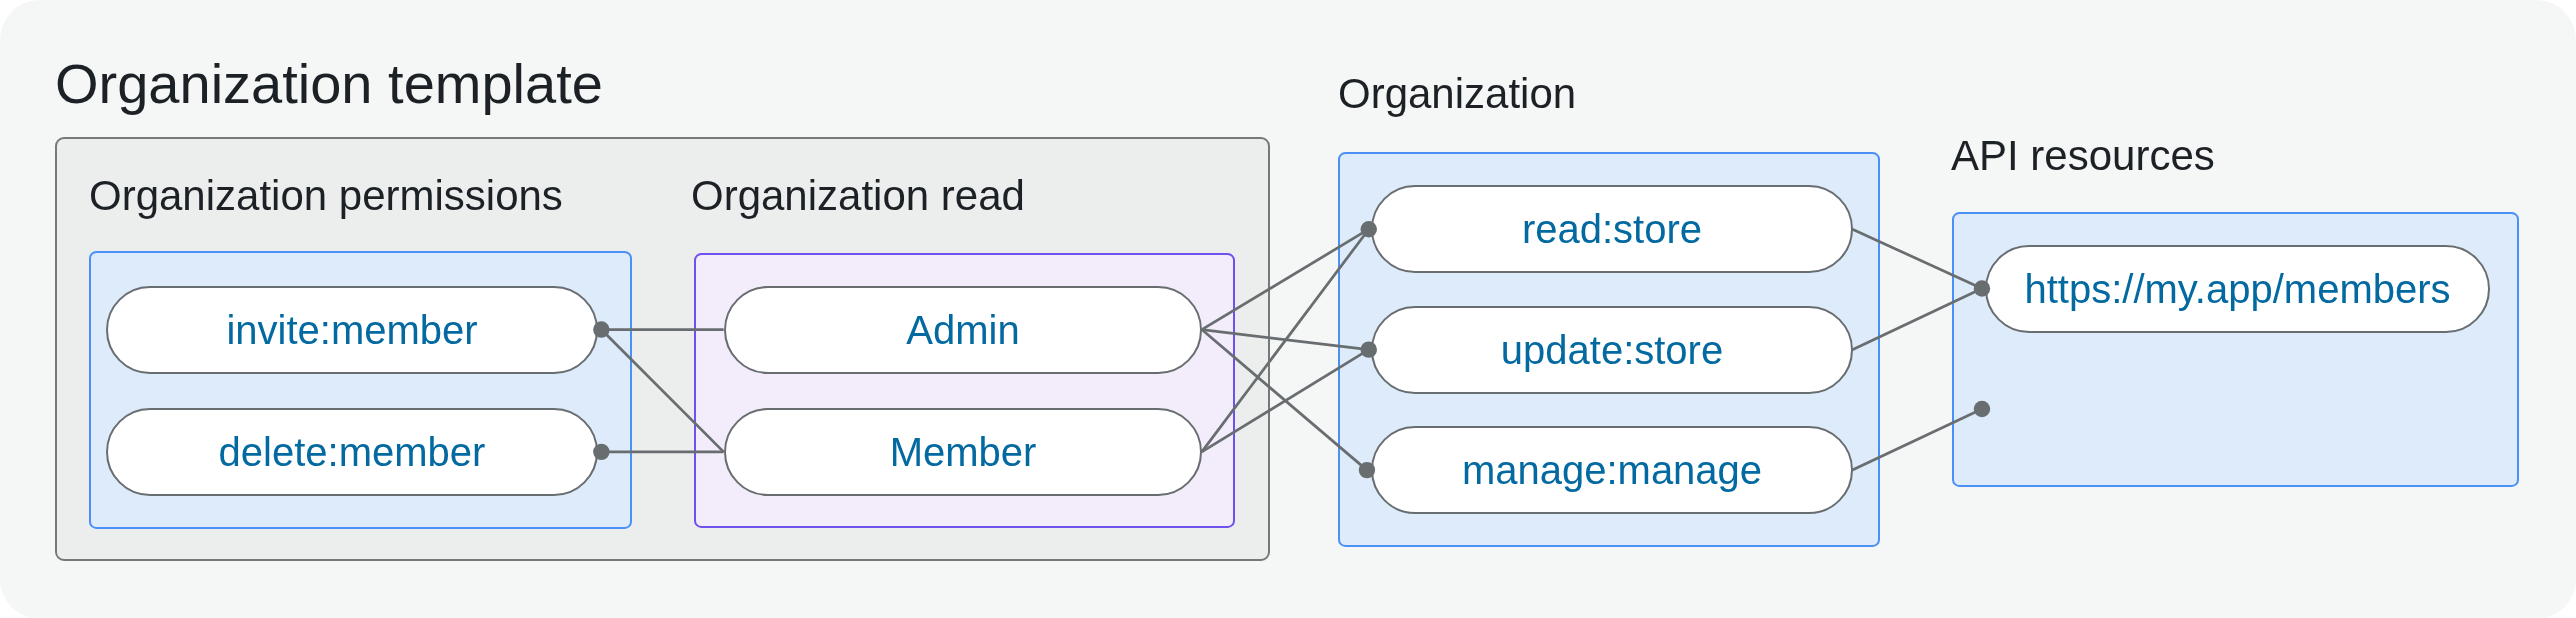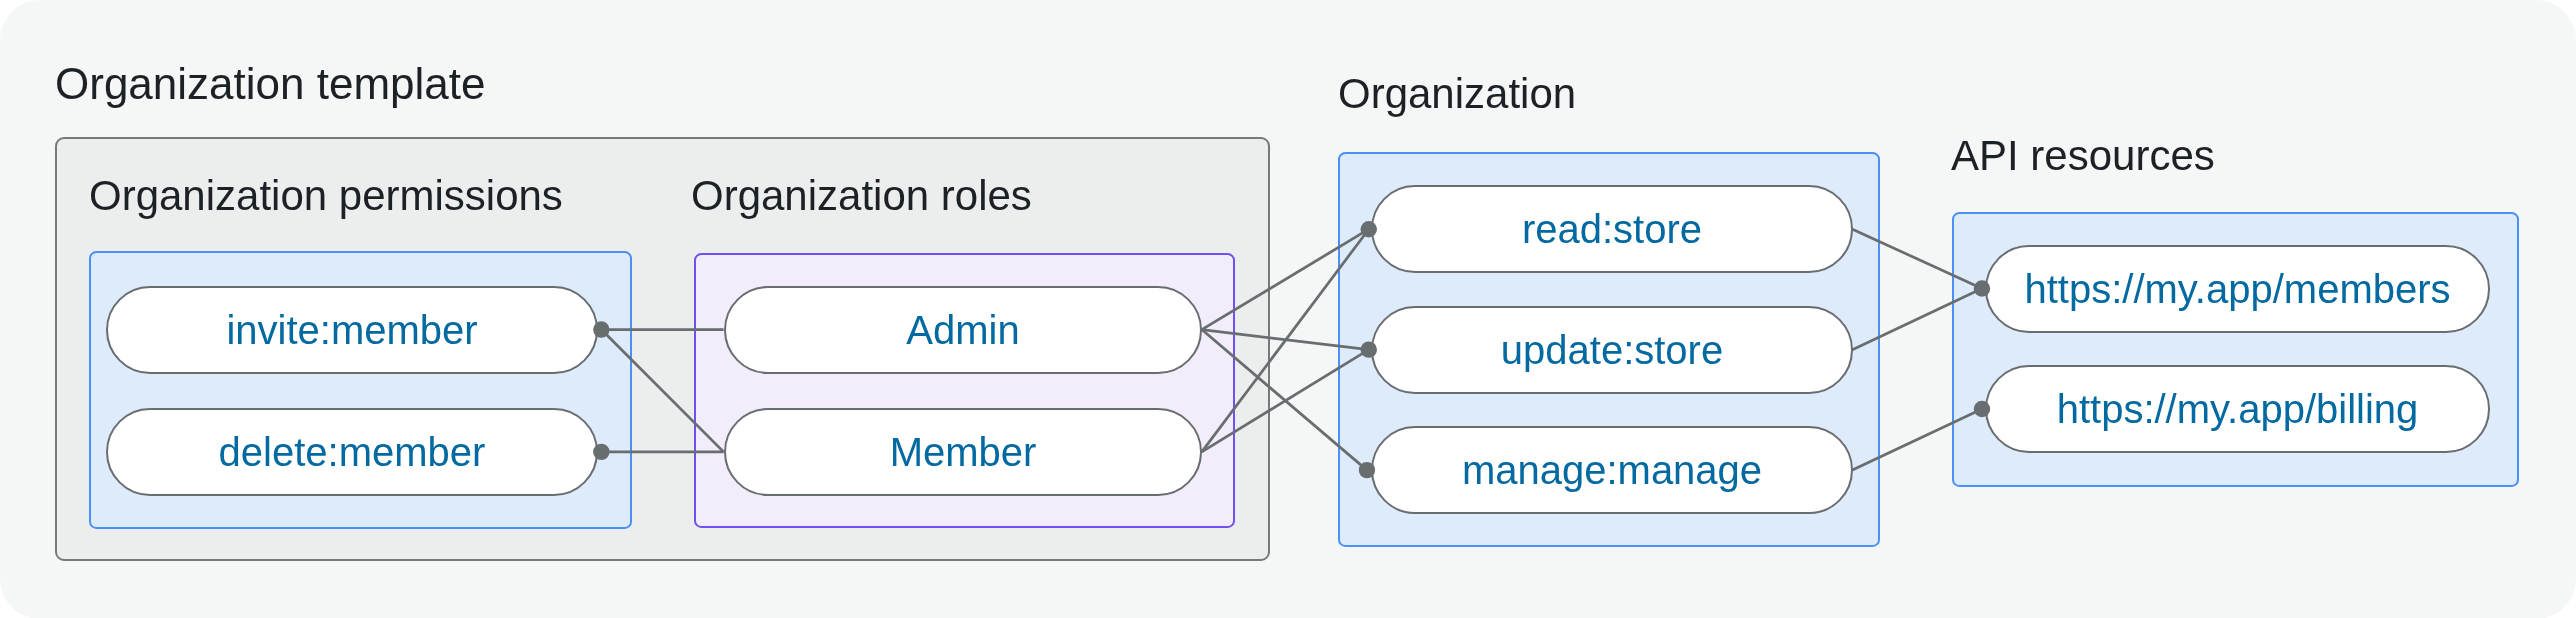--- a/index.html
+++ b/index.html
@@ -37,21 +37,21 @@
   }
   .label {
     position: absolute;
     color: #1C2126;
     font-size: 42px;
     line-height: 51px;
     white-space: nowrap;
     font-weight: 500;
   }
   .label.title {
-    font-size: 44px;
+    font-size: 56px;
   }
   .pill {
     position: absolute;
     box-sizing: border-box;
     height: 88px;
     background: #ffffff;
     border: 2.7px solid #686D70;
     border-radius: 44px;
     display: flex;
     align-items: center;
@@ -82,35 +82,34 @@
 <div class="canvas">
 
   <div class="label title" style="left:55px; top:58px;">Organization template</div>
   <div class="box gray" style="left:55px; top:137px; width:1215px; height:424px;"></div>
 
   <div class="label" style="left:89px; top:170px;">Organization permissions</div>
   <div class="box blue" style="left:89px; top:251px; width:543px; height:278px;"></div>
   <div class="pill" style="left:106px; top:286px; width:492px;">invite:member</div>
   <div class="pill" style="left:106px; top:408px; width:492px;">delete:member</div>
 
-  <div class="label" style="left:691px; top:170px;">Organization roles</div>
+  <div class="label" style="left:691px; top:170px;">Organization read</div>
   <div class="box purple" style="left:694px; top:253px; width:541px; height:275px;"></div>
   <div class="pill" style="left:724px; top:286px; width:478px;">Admin</div>
   <div class="pill" style="left:724px; top:408px; width:478px;">Member</div>
 
   <div class="label" style="left:1338px; top:68px;">Organization</div>
   <div class="box blue" style="left:1338px; top:152px; width:542px; height:395px;"></div>
   <div class="pill" style="left:1371px; top:185px; width:482px;">read:store</div>
   <div class="pill" style="left:1371px; top:306px; width:482px;">update:store</div>
   <div class="pill" style="left:1371px; top:426px; width:482px;">manage:manage</div>
 
   <div class="label" style="left:1951px; top:130px;">API resources</div>
   <div class="box blue" style="left:1952px; top:212px; width:567px; height:275px;"></div>
   <div class="pill" style="left:1985px; top:245px; width:505px;">https://my.app/members</div>
-  <div class="pill" style="left:1985px; top:365px; width:505px;">https://my.app/billing</div>
 
   <svg class="edges-layer" width="2576" height="619" viewBox="0 0 2823 678">
 
     <line x1="659" y1="361" x2="793" y2="361"></line>
     <line x1="659" y1="361" x2="793" y2="495"></line>
     <line x1="659" y1="495" x2="793" y2="495"></line>
 
     <line x1="1317" y1="361" x2="1500" y2="251"></line>
     <line x1="1317" y1="361" x2="1500" y2="383"></line>
     <line x1="1317" y1="361" x2="1498" y2="515"></line>

